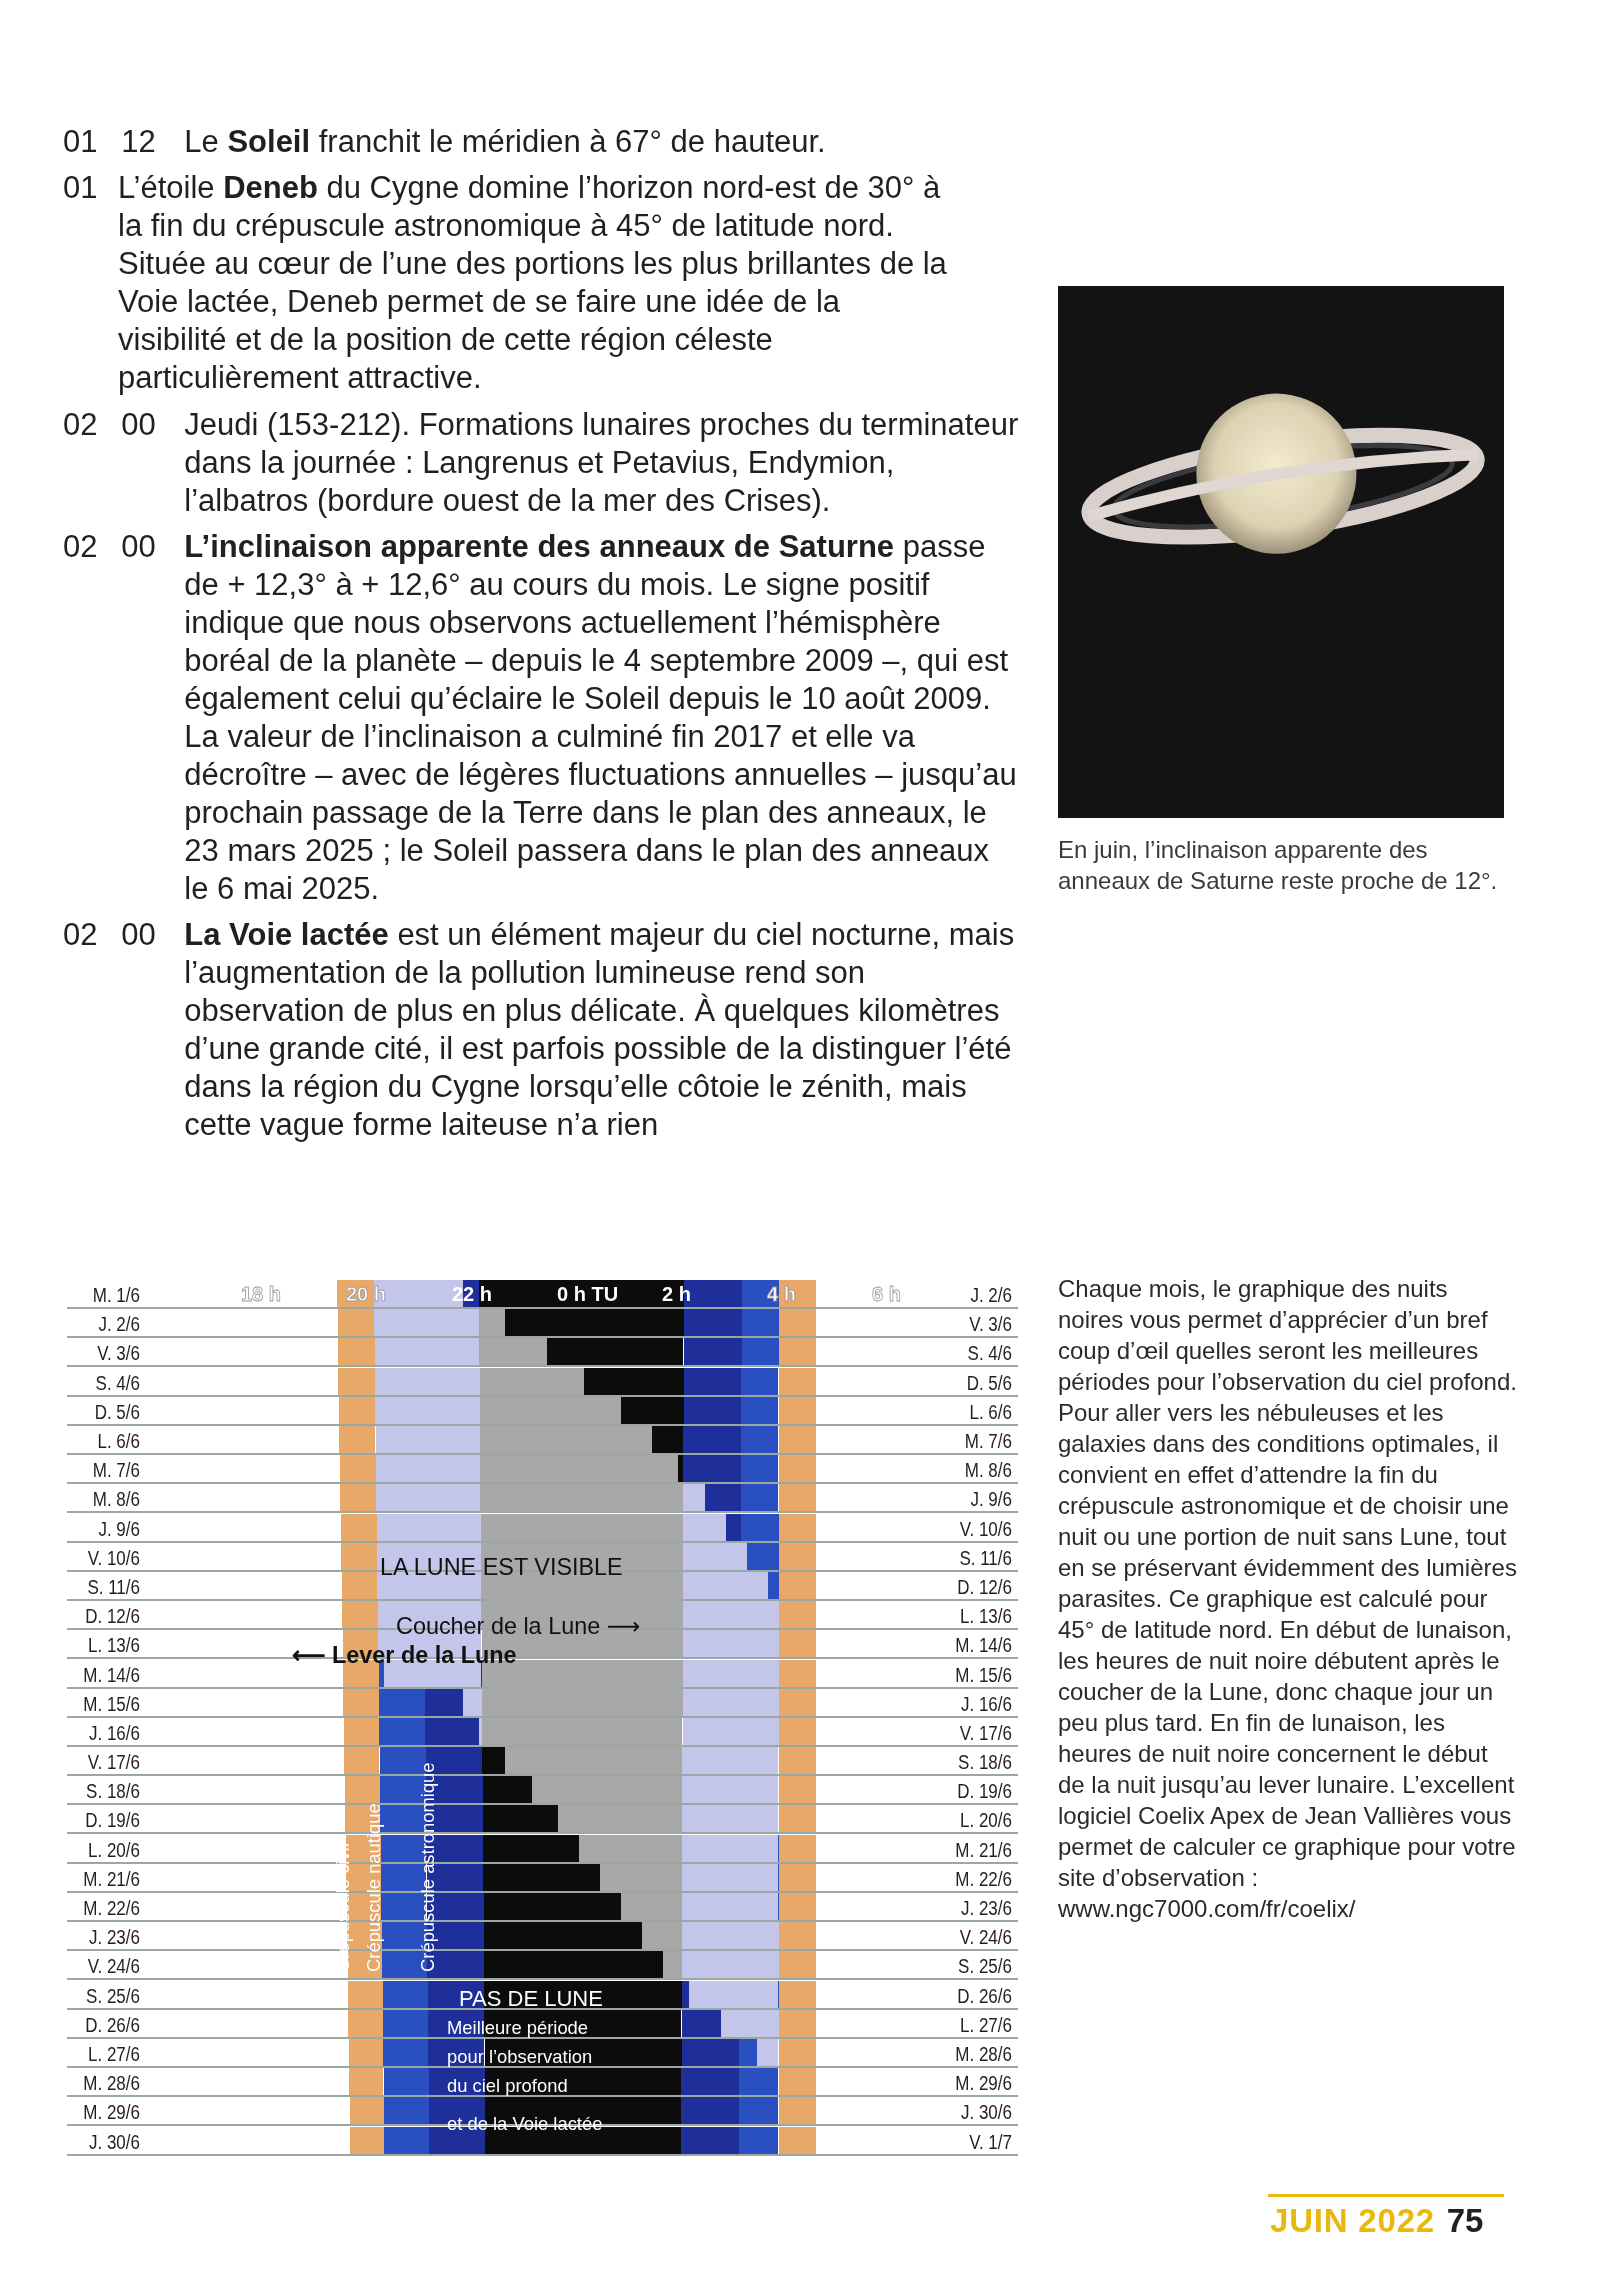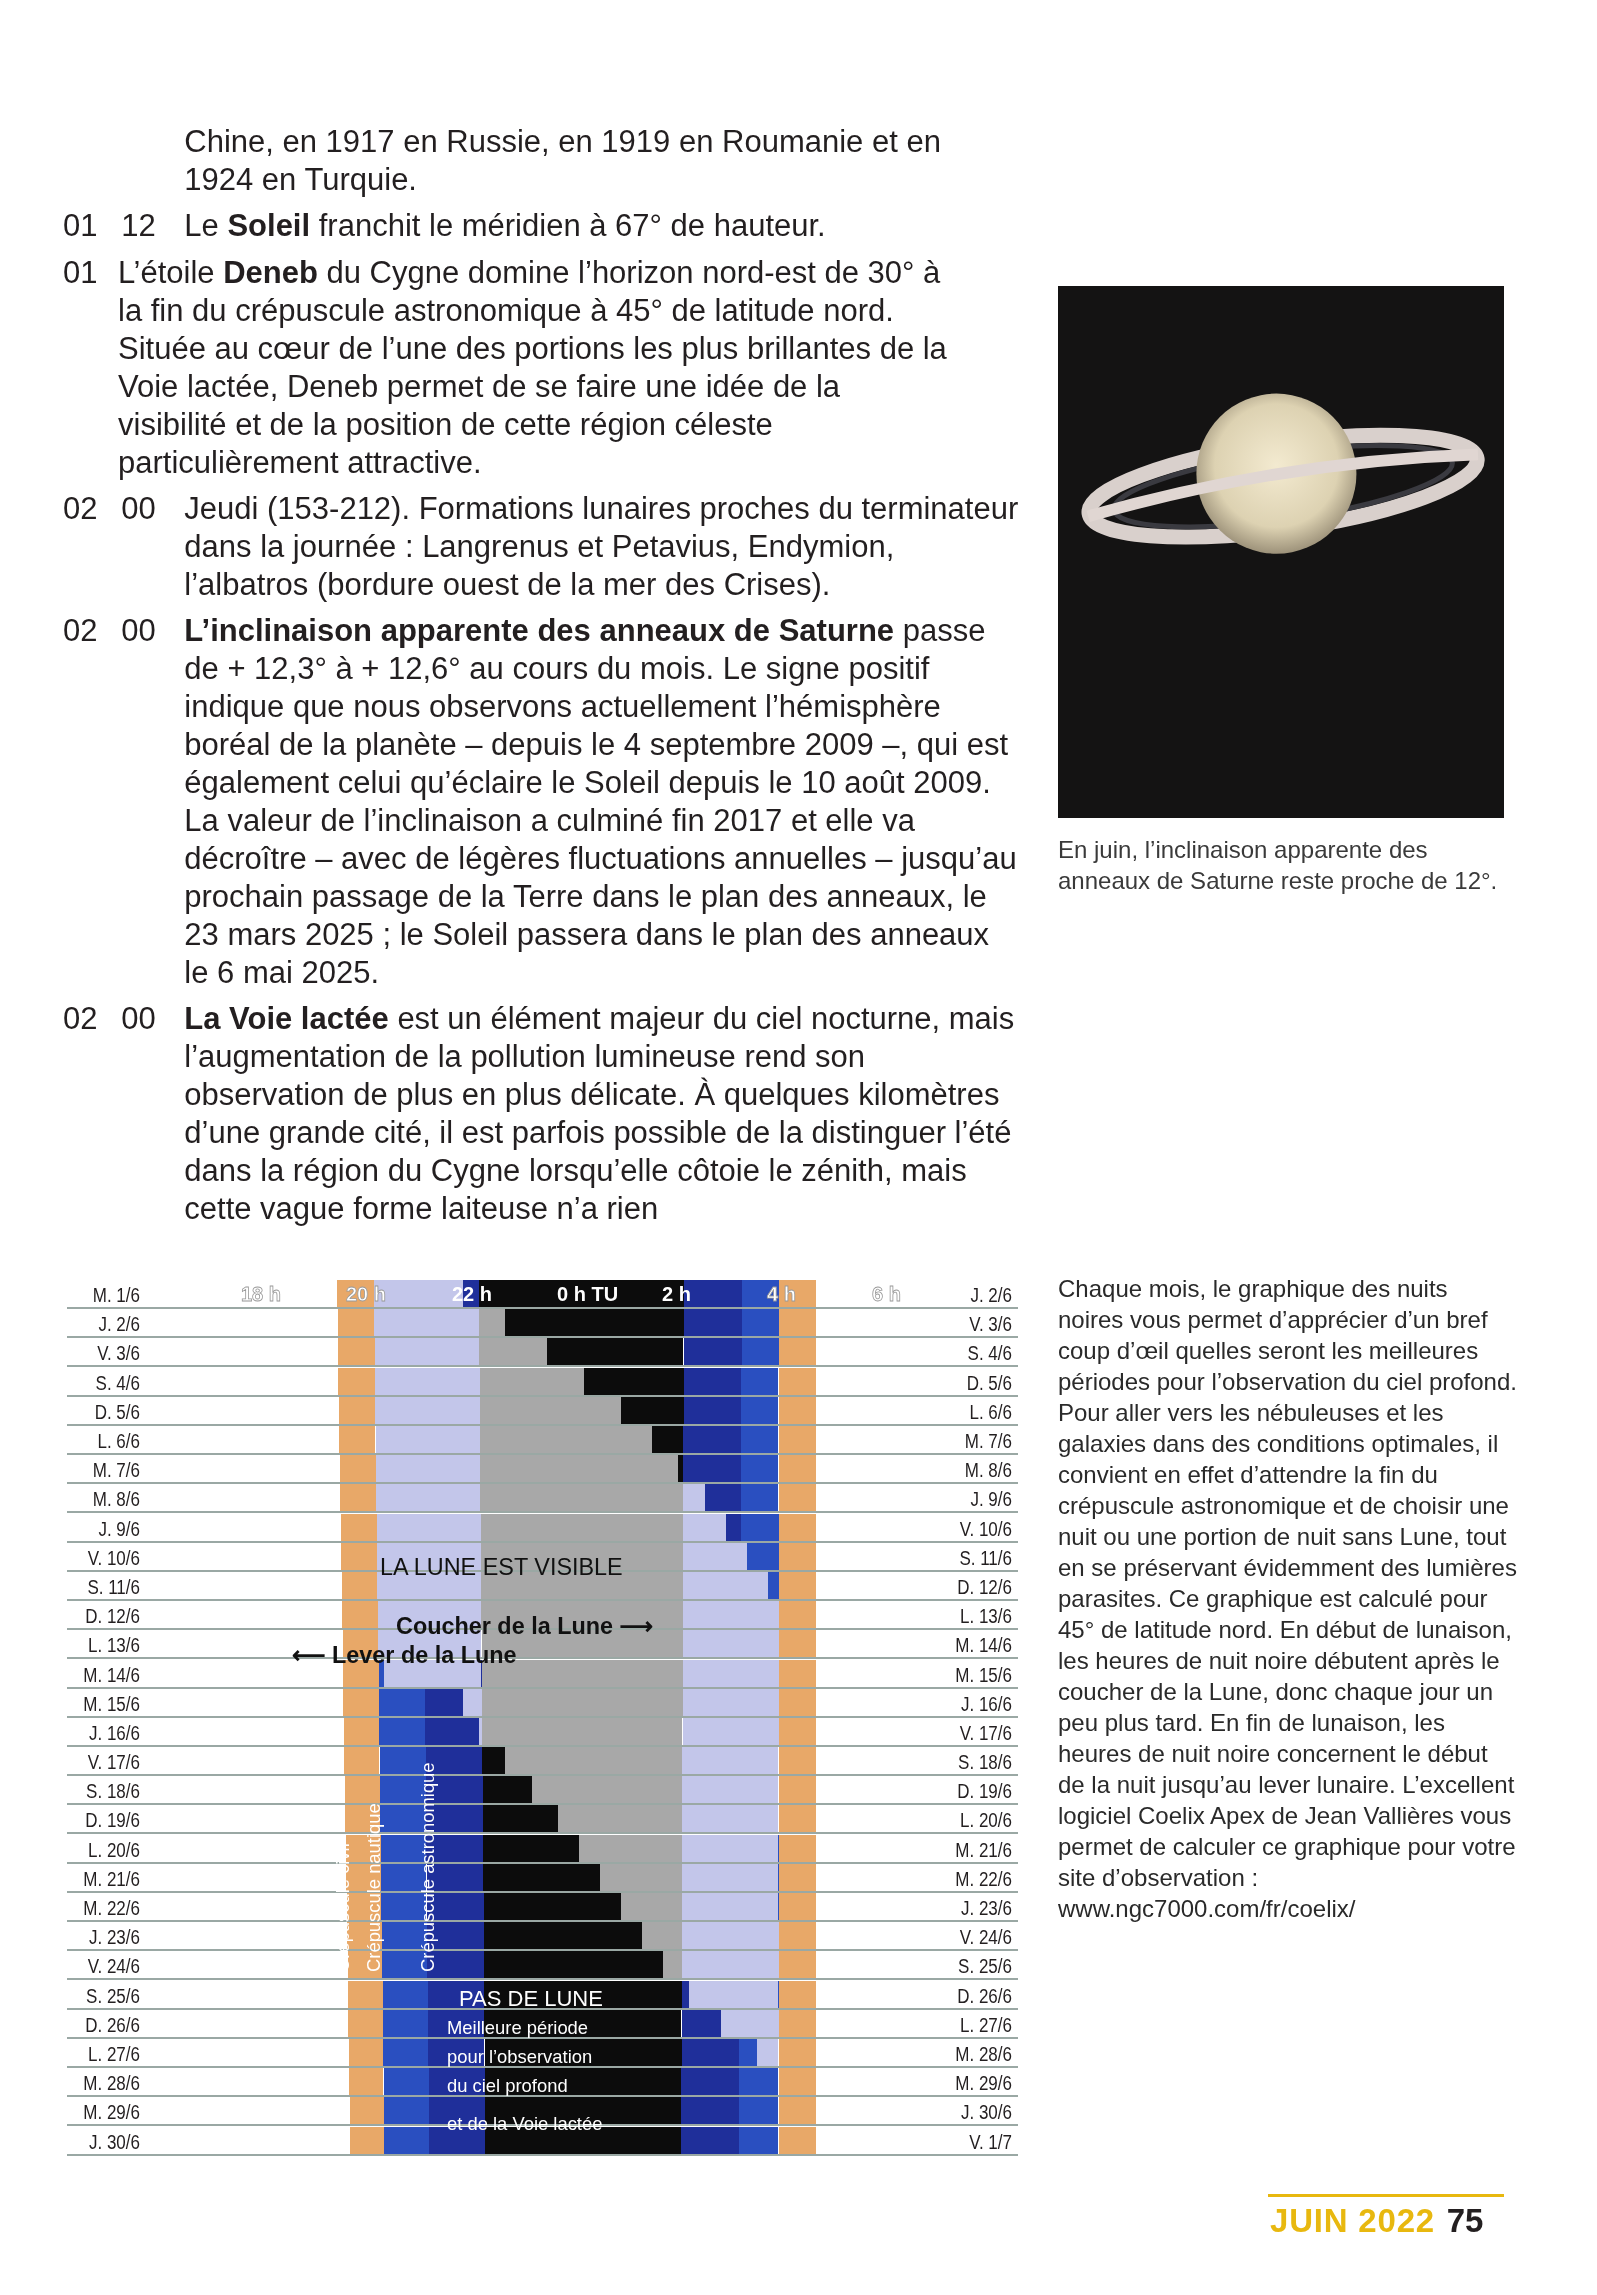--- a/index.html
+++ b/index.html
@@ -29,25 +29,20 @@
   .hdr{position:absolute;top:0;font-size:20px;font-weight:bold;color:#fff;line-height:28px;}
   .hdr.o{color:#fff;-webkit-text-stroke:0.8px #999;}
   .vlab{position:absolute;color:#fff;font-size:18.4px;white-space:nowrap;transform:rotate(-90deg);transform-origin:left top;}
   .ann{position:absolute;font-size:23.4px;color:#111;white-space:nowrap;}
   .ann.w{color:#fff;font-size:18.4px;text-align:center;line-height:28px;}
 </style>
 </head>
 <body>
 
 <div class="entries" id="entries">
-    <div class="entry cont">
-      <div class="d"></div>
-      <div class="h"></div>
-      <div class="t"><span>Chine, en 1917 en Russie, en 1919 en Roumanie et en 1924 en Turquie.</span></div>
-    </div>
     <div class="entry">
       <div class="d">01</div>
       <div class="h">12</div>
       <div class="t"><span>Le </span><b>Soleil</b><span> franchit le méridien à 67° de hauteur.</span></div>
     </div>
     <div class="entry">
       <div class="d">01</div>
       <div class="t"><span>L’étoile </span><b>Deneb</b><span> du Cygne domine l’horizon nord-est de 30° à la fin du crépuscule astronomique à 45° de latitude nord. Située au cœur de l’une des portions les plus brillantes de la Voie lactée, Deneb permet de se faire une idée de la visibilité et de la position de cette région céleste particulièrement attractive.</span></div>
     </div>
     <div class="entry">
@@ -505,21 +500,21 @@
       <div class="lbl r">V. 1/7</div>
     </div>
     <div class="hdr o" style="left: 174px;">18 h</div>
     <div class="hdr o" style="left: 279px;">20 h</div>
     <div class="hdr" style="left: 385px;">22 h</div>
     <div class="hdr" style="left: 490px;">0 h TU</div>
     <div class="hdr" style="left: 595px;">2 h</div>
     <div class="hdr o" style="left: 700px;">4 h</div>
     <div class="hdr o" style="left: 805px;">6 h</div>
     <div class="ann" style="left: 313px; top: 274px;">LA LUNE EST VISIBLE</div>
-    <div class="ann" style="left: 329px; top: 332px; font-weight: bold;">Coucher de la Lune ⟶</div>
+    <div class="ann" style="left: 329px; top: 332px; font-weight: normal;">Coucher de la Lune ⟶</div>
     <div class="ann" style="left: 225px; top: 361px; font-weight: bold;">⟵ Lever de la Lune</div>
     <div class="ann w" style="left: 392px; top: 705px; font-size: 22px;">PAS DE LUNE</div>
     <div class="ann w" style="left: 380px; top: 734px;">Meilleure période</div>
     <div class="ann w" style="left: 380px; top: 763px;">pour l’observation</div>
     <div class="ann w" style="left: 380px; top: 792px;">du ciel profond</div>
     <div class="ann w" style="left: 380px; top: 822px; margin-top: 8px;">et de la Voie lactée</div>
     <div class="vlab" style="left: 265px; top: 692px;">Crépuscule civil</div>
     <div class="vlab" style="left: 296px; top: 692px;">Crépuscule nautique</div>
     <div class="vlab" style="left: 350px; top: 692px;">Crépuscule astronomique</div>
   </div>

